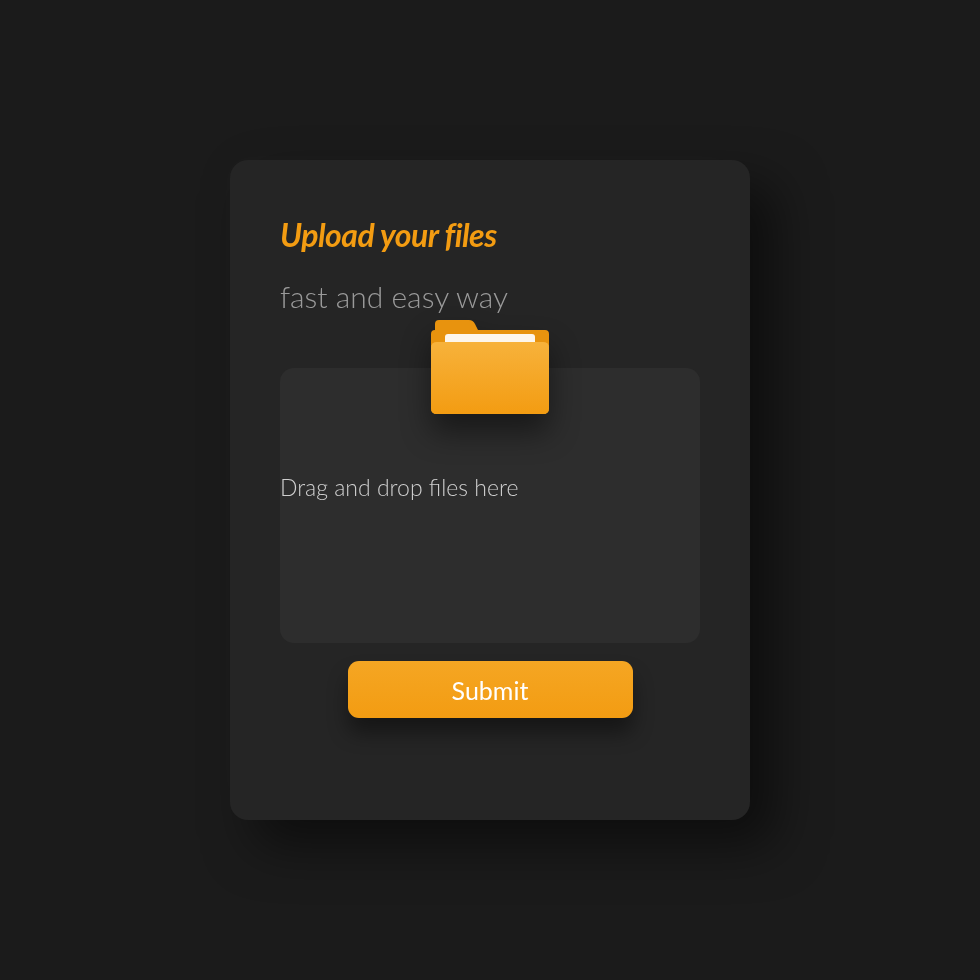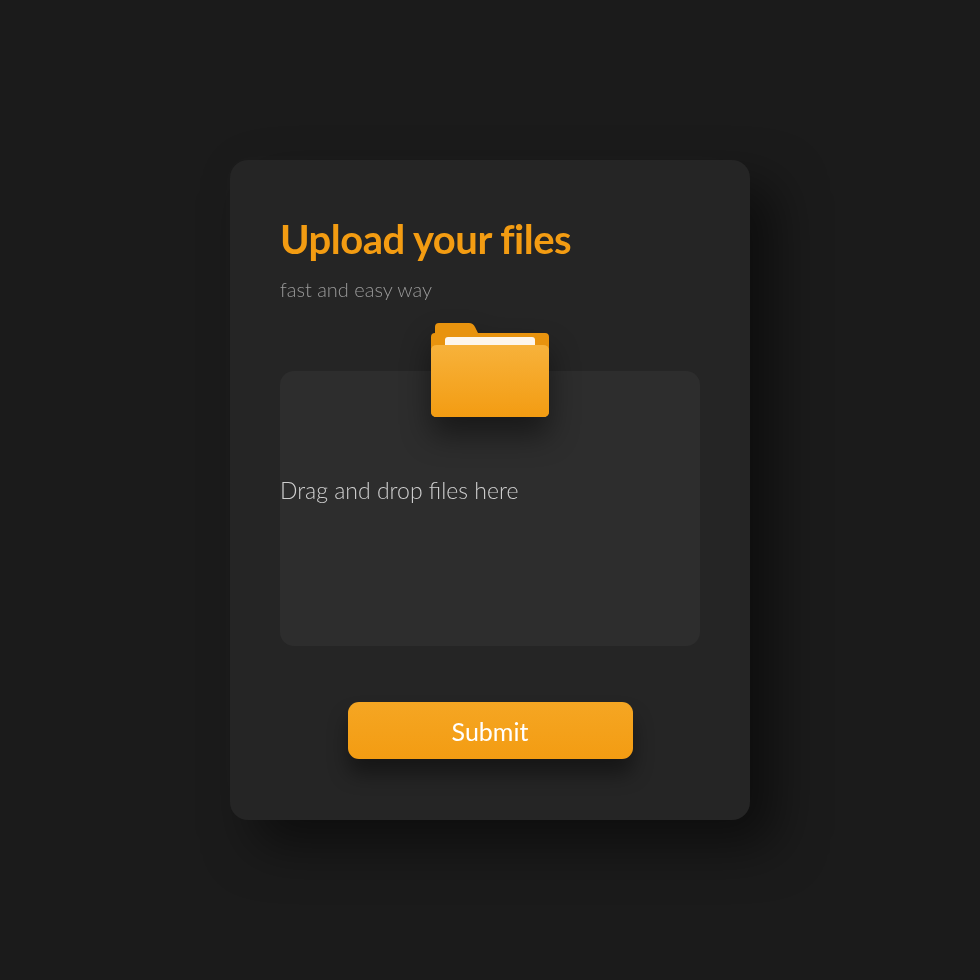--- a/index.html
+++ b/index.html
@@ -25,31 +25,32 @@
       border-radius: 18px;
       box-shadow: 25px 25px 50px rgba(0, 0, 0, 0.5), -10px -10px 30px rgba(255, 255, 255, 0.01);
       padding: 55px 50px 50px 50px;
       display: flex;
       flex-direction: column;
       position: relative;
     }
     
     .title {
       color: #f39c12;
-      font-size: 40px;
+      font-size: 32px;
       font-weight: 700;
       letter-spacing: -0.5px;
-      margin-bottom: 14px;
+      margin-bottom: 24px;
+      font-style: italic;
     }
     
     .subtitle {
       color: #9a9a9a;
-      font-size: 20px;
+      font-size: 30px;
       font-weight: 300;
-      margin-bottom: 70px;
+      margin-bottom: 54px;
     }
     
     .dropzone {
       width: 100%;
       height: 275px;
       background: #2d2d2d;
       border-radius: 14px;
       display: flex;
       flex-direction: column;
       position: relative;
@@ -64,21 +65,21 @@
     }
     
     .drop-text {
       color: #cfcfcf;
       font-size: 23px;
       font-weight: 300;
       margin-top: 105px;
     }
     
     .submit-button {
-      margin-top: 56px;
+      margin-top: 18px;
       align-self: center;
       width: 285px;
       height: 57px;
       background: linear-gradient(to bottom, #f5a623, #f39c12);
       border: none;
       border-radius: 11px;
       color: #ffffff;
       font-size: 25px;
       font-weight: 400;
       cursor: pointer;

